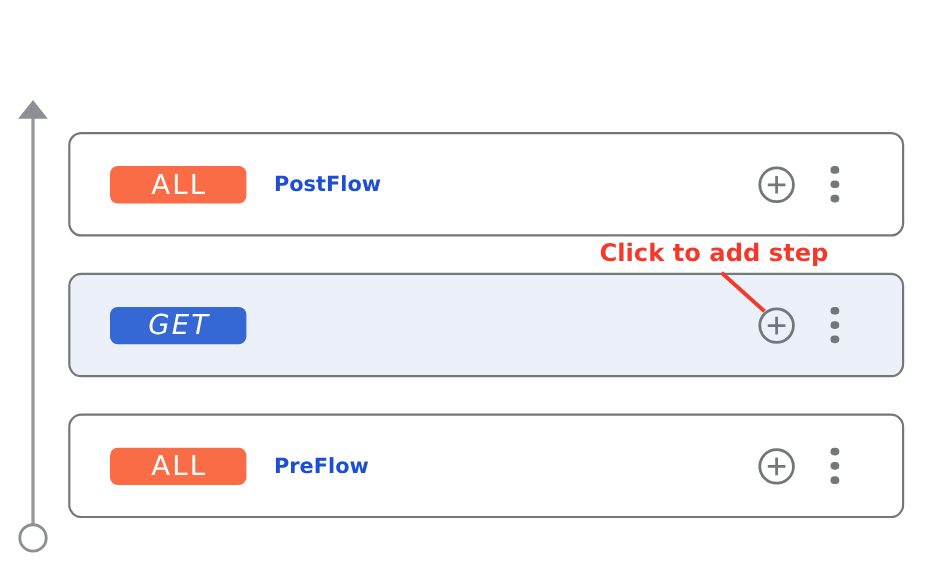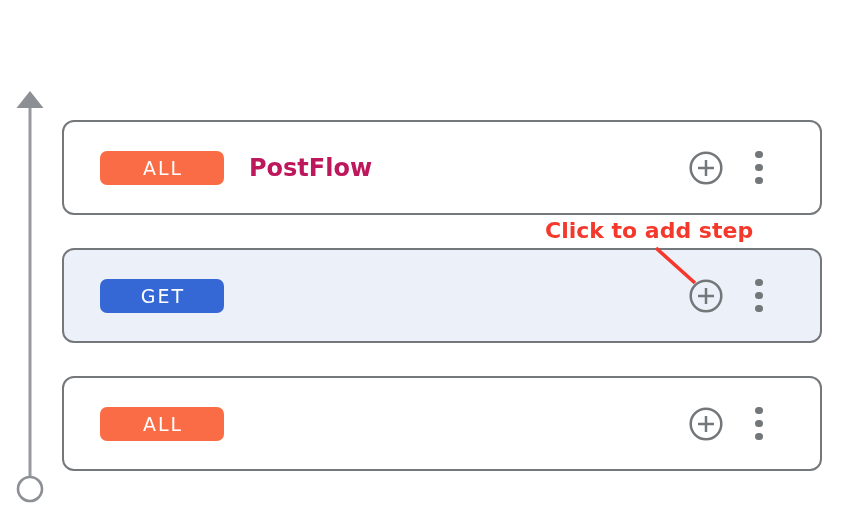--- a/index.html
+++ b/index.html
@@ -44,45 +44,45 @@
   .flow-card {
     height: 95px;
     width: 100%;
     background: #ffffff;
     border: 2px solid #75787B;
     border-radius: 12px;
     display: flex;
     align-items: center;
     padding: 0 48px 0 36px;
   }
-  .flow-card.selected { background: #ECF1F9; }
+  .flow-card.selected { background: #ECF1F9; font-style: italic; }
 
   .method-badge {
     width: 124px;
     height: 34px;
     border-radius: 7px;
     color: #ffffff;
-    font-size: 19px;
+    font-size: 25px;
     font-weight: 500;
     letter-spacing: 2px;
     display: flex;
     align-items: center;
     justify-content: center;
     flex: none;
     text-indent: 2px;
     text-align: center;
   }
   .badge-all { background: #FA6C45; }
   .badge-get { background: #3568D4; }
 
   .flow-label {
     margin-left: 25px;
-    font-size: 24px;
+    font-size: 19px;
     font-weight: 700;
-    color: #be185d;
+    color: #1d4ed8;
     white-space: nowrap;
   }
 
   .spacer { flex: 1; }
 
   .icon-btn {
     background: none;
     border: none;
     padding: 0;
     cursor: pointer;
@@ -168,20 +168,21 @@
       </button>
       <button class="icon-btn menu-btn">
         <span class="dot"></span>
         <span class="dot"></span>
         <span class="dot"></span>
       </button>
     </div>
 
     <div class="flow-card">
       <div class="method-badge badge-all">ALL</div>
+      <div class="flow-label">PreFlow</div>
       <div class="spacer"></div>
       <button class="icon-btn add-step-btn">
         <svg width="36" height="36" viewBox="0 0 36 36">
           <circle cx="18" cy="18" r="15.3" fill="none" stroke="#73777A" stroke-width="2.5"></circle>
           <line x1="18" y1="10" x2="18" y2="26" stroke="#73777A" stroke-width="2.5"></line>
           <line x1="10" y1="18" x2="26" y2="18" stroke="#73777A" stroke-width="2.5"></line>
         </svg>
       </button>
       <button class="icon-btn menu-btn">
         <span class="dot"></span>

